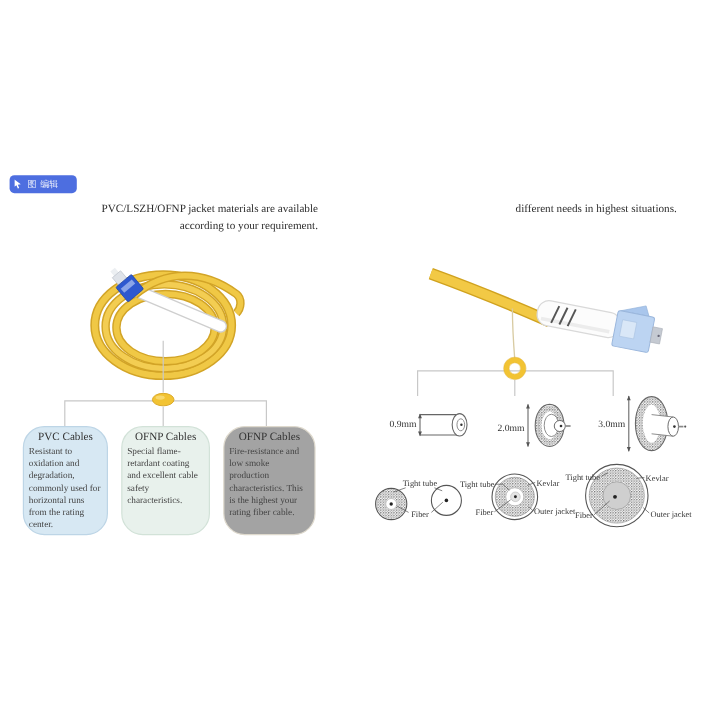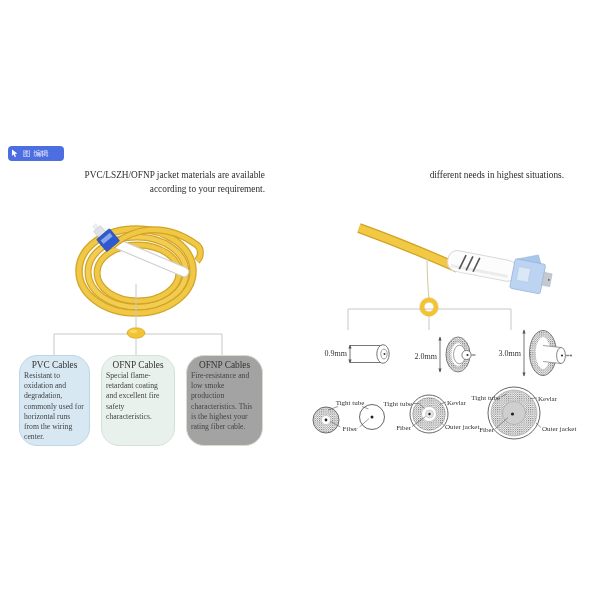--- a/index.html
+++ b/index.html
@@ -181,22 +181,22 @@
     <path d="M537,398 L530.5,398.5" stroke="#555" stroke-width="0.6" fill="none"></path>
     <text x="494" y="432" text-anchor="end" class="svgtxt lbl">Fiber</text>
     <path d="M495,429 L508,417.5" stroke="#555" stroke-width="0.6" fill="none"></path>
     <text x="542" y="430.5" text-anchor="start" class="svgtxt lbl">Outer jacket</text>
     <path d="M541,427.5 L536,423" stroke="#555" stroke-width="0.6" fill="none"></path>
   </g>
 </svg>
 
 <div class="card card-pvc">
   <div class="card-title">PVC Cables</div>
-  <div class="card-body">Resistant to oxidation and degradation, commonly used for horizontal runs from the wiring center.</div>
+  <div class="card-body">Resistant to oxidation and degradation, commonly used for horizontal runs from the rating center.</div>
 </div>
 <div class="card card-lszh">
   <div class="card-title">OFNP Cables</div>
-  <div class="card-body">Special flame-retardant coating and excellent fire safety characteristics.</div>
+  <div class="card-body">Special flame-retardant coating and excellent cable safety characteristics.</div>
 </div>
 <div class="card card-ofnp">
   <div class="card-title">OFNP Cables</div>
   <div class="card-body">Fire-resistance and low smoke production characteristics. This is the highest your rating fiber cable.</div>
 </div>
 
 </body></html>

